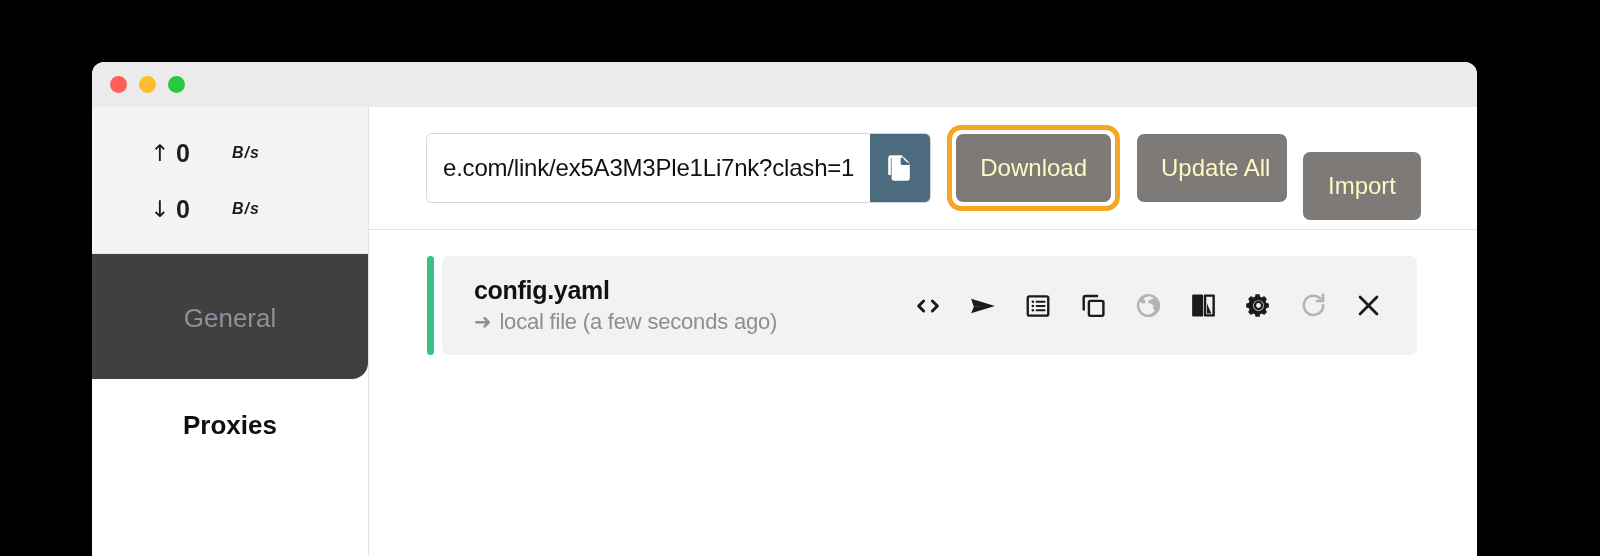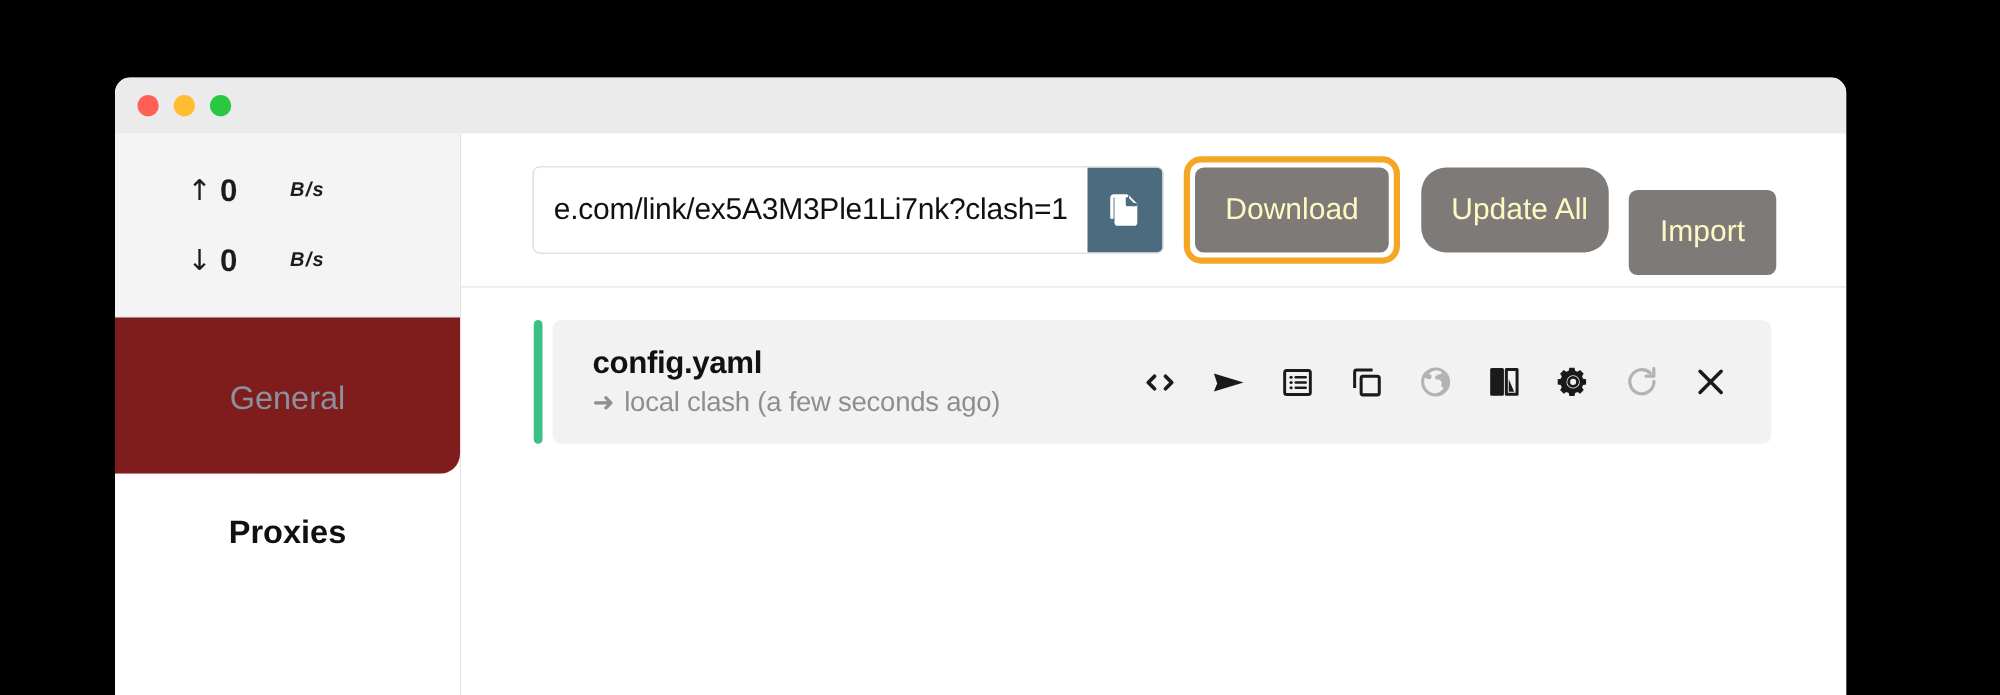--- a/index.html
+++ b/index.html
@@ -97,21 +97,21 @@
   }
   .speed-unit {
     font-size: 16px;
     font-weight: bold;
     color: #1c1c1e;
     letter-spacing: 1px;
     font-style: italic;
   }
 
   .nav-group {
-    background: #7f1d1d;
+    background: #404040;
     border-bottom-right-radius: 16px;
     padding: 18px 0 14px 0;
   }
   .nav-item {
     height: 93px;
     display: flex;
     align-items: center;
     justify-content: center;
     font-size: 26px;
     color: #8a919c;
@@ -186,21 +186,21 @@
     white-space: nowrap;
   }
   .btn-download-wrap {
     margin-left: 17px;
     border: 5px solid #f5a623;
     border-radius: 14px;
     padding: 4px;
     display: inline-flex;
   }
   .btn-download-wrap .tb-btn { min-width: 140px; }
-  .btn-updateall { margin-left: 17px; min-width: 150px; border-radius: 20px; }
+  .btn-updateall { margin-left: 17px; min-width: 150px; }
   .btn-import { margin-left: 16px; min-width: 118px; margin-top: 36px; }
 
   
   .card-area { padding: 26px 60px 0 58px; }
   .profile-card {
     display: flex;
     align-items: flex-start;
     height: 99px;
     position: relative;
   }
@@ -335,21 +335,21 @@
         </div>
 
         <div class="card-area">
           <div class="profile-card">
             <div class="card-accent"></div>
             <div class="card-body">
               <div class="card-text">
                 <div class="card-title">config.yaml</div>
                 <div class="card-sub">
                   <span class="sub-arrow">➜</span>
-                  <span>local clash (a few seconds ago)</span>
+                  <span>local file (a few seconds ago)</span>
                 </div>
               </div>
 
               <div class="card-actions">
 
                 <div class="act">
                   <svg width="30" height="30" viewBox="0 0 24 24" fill="none" stroke="currentColor" stroke-width="2.4" stroke-linecap="round" stroke-linejoin="round">
                     <polyline points="8.5,8 4.5,12 8.5,16"></polyline>
                     <polyline points="15.5,8 19.5,12 15.5,16"></polyline>
                   </svg>

